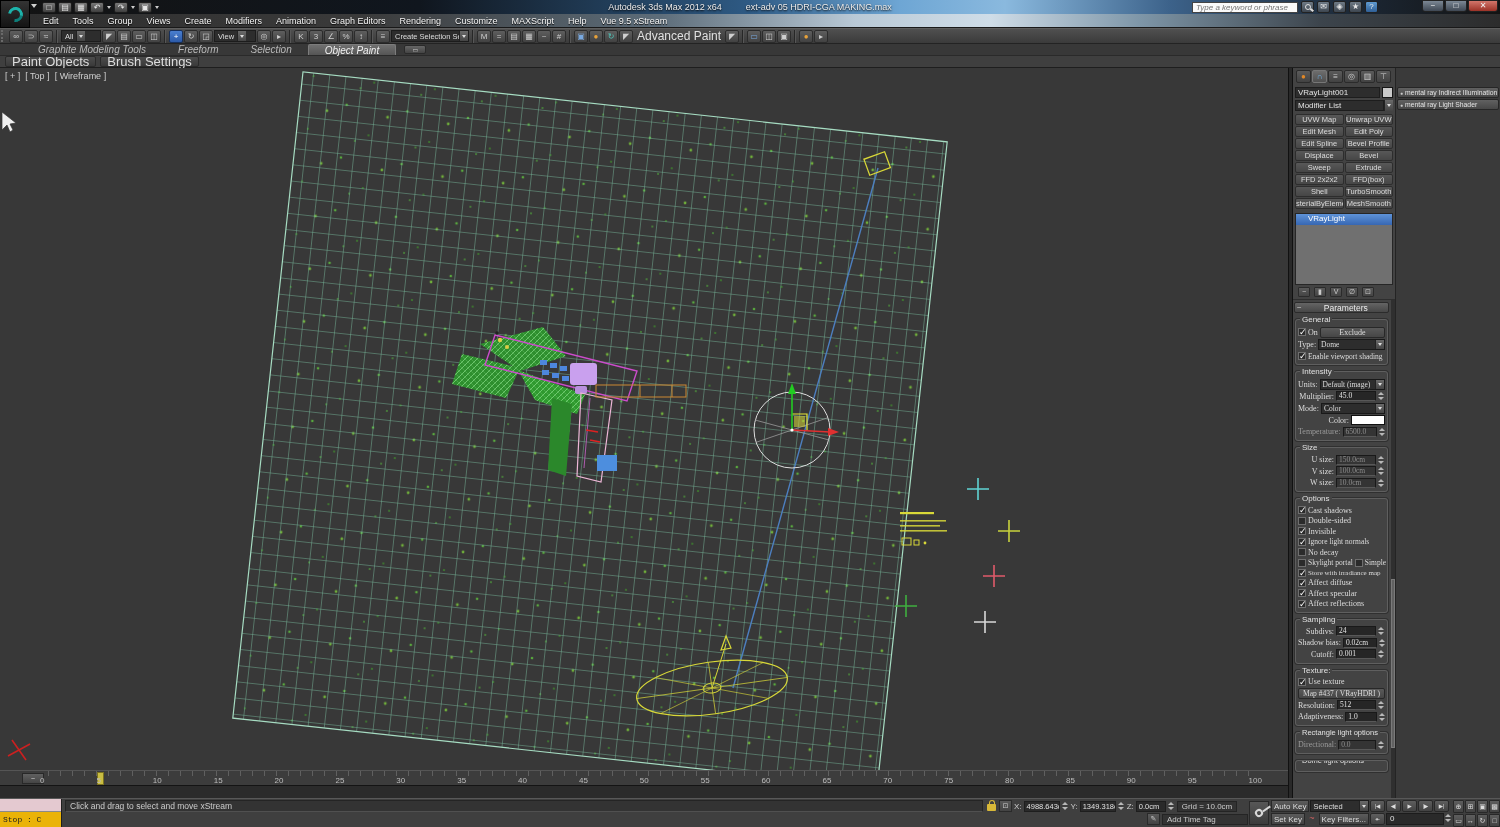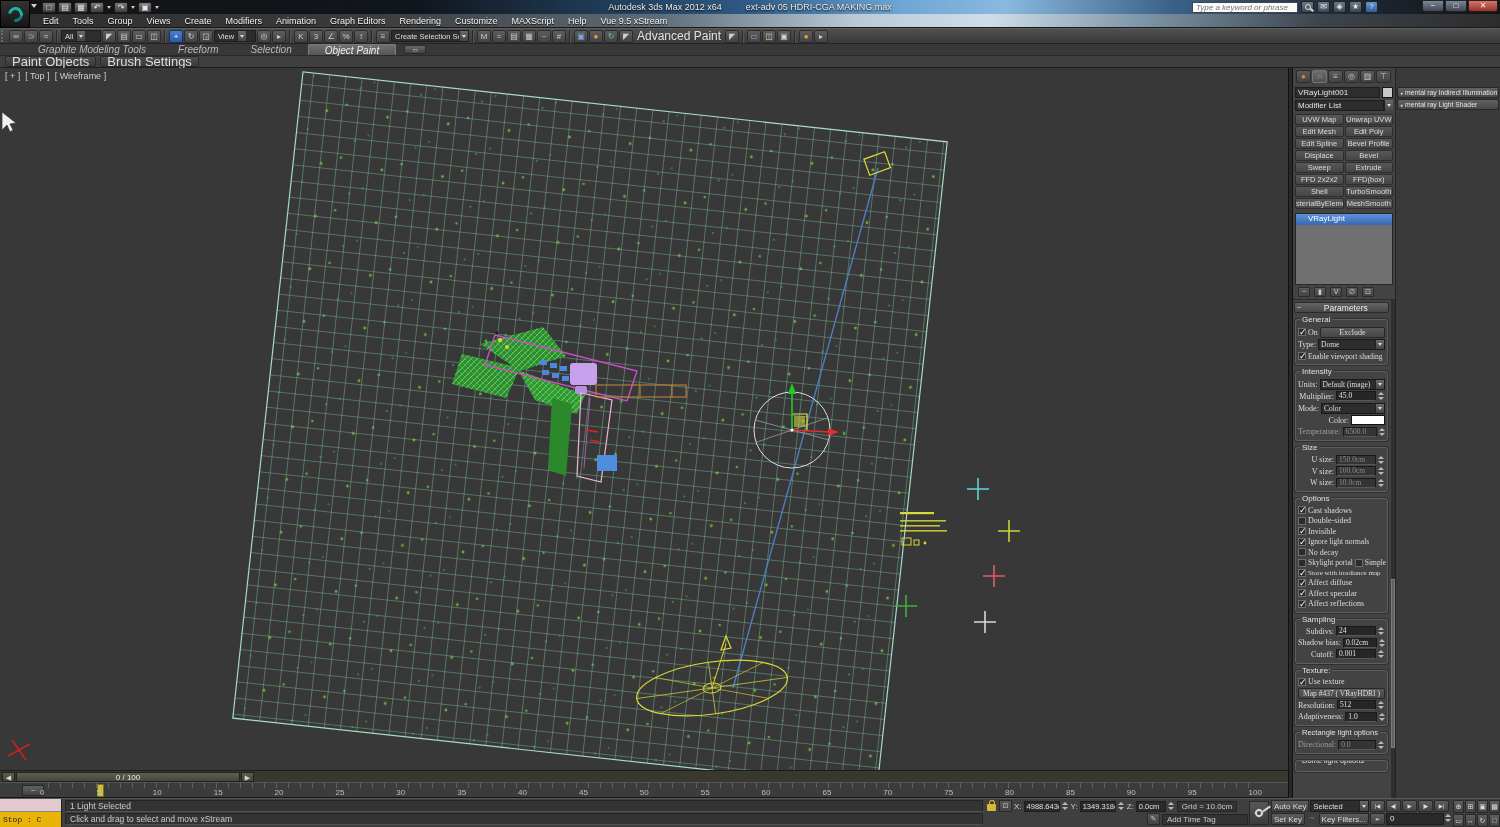--- a/index.html
+++ b/index.html
@@ -408,25 +408,20 @@
 
         <g stroke="#cc2020" stroke-width="1.6">
           <line x1="8" y1="688" x2="30" y2="676"></line>
           <line x1="12" y1="672" x2="26" y2="692"></line>
         </g>
 
         <polygon points="2,44 2,62 7,57 10,64 13,62 10,56 16,55" fill="#f0f0f0" stroke="#333" stroke-width="0.7"></polygon>
       </svg>
     </div>
 
-    <div class="timeslider">
-      <div class="ts-arrow">◀</div>
-      <div class="ts-bar">0 / 100</div>
-      <div class="ts-arrow">▶</div>
-    </div>
 
     <div class="ruler">
       <div class="mce-btn">~</div>
       <div class="ruler-ticks"></div>
       <div class="frame-marker"></div>
       <div class="ruler-labels">
         <span>0</span>
           <span>5</span>
           <span>10</span>
         <span>15</span>
@@ -735,21 +730,20 @@
     </div>
   </div>
 </div>
 
 <div class="statusbar">
   <div class="listener">
     <div class="pink"></div>
     <div class="white">Stop : C</div>
   </div>
   <div class="center-col">
-    <div class="sline">1 Light Selected</div>
     <div class="sline">Click and drag to select and move xStream</div>
   </div>
   <div class="coord-block">
     <div class="crow">
       <div class="lockic"></div>
       <div class="mini-ic">⊡</div>
       <span class="clab">X:</span>
       <span class="cfield" style="width:36px">4988.643c</span>
       <span class="spin">
           <i class="up"></i>

